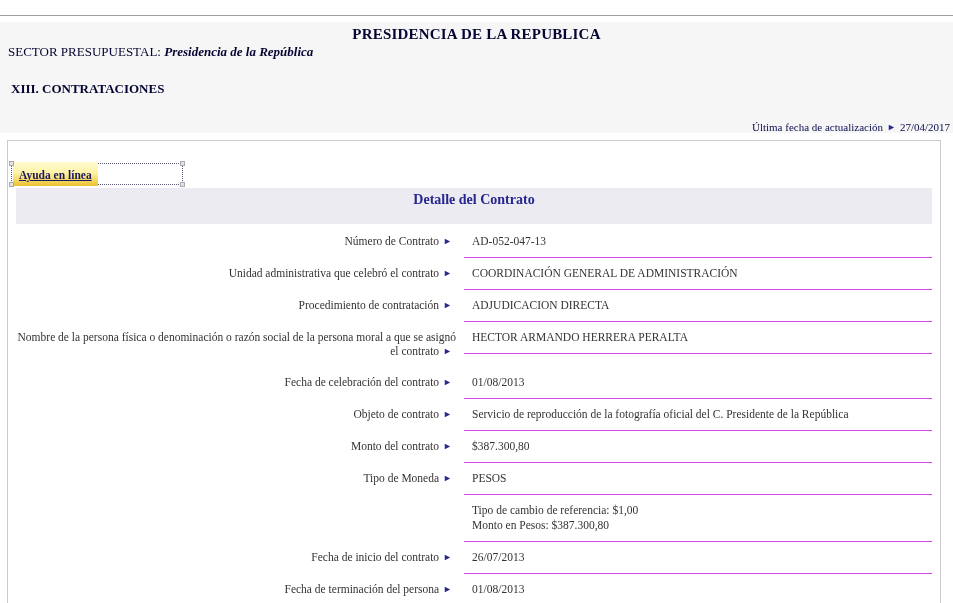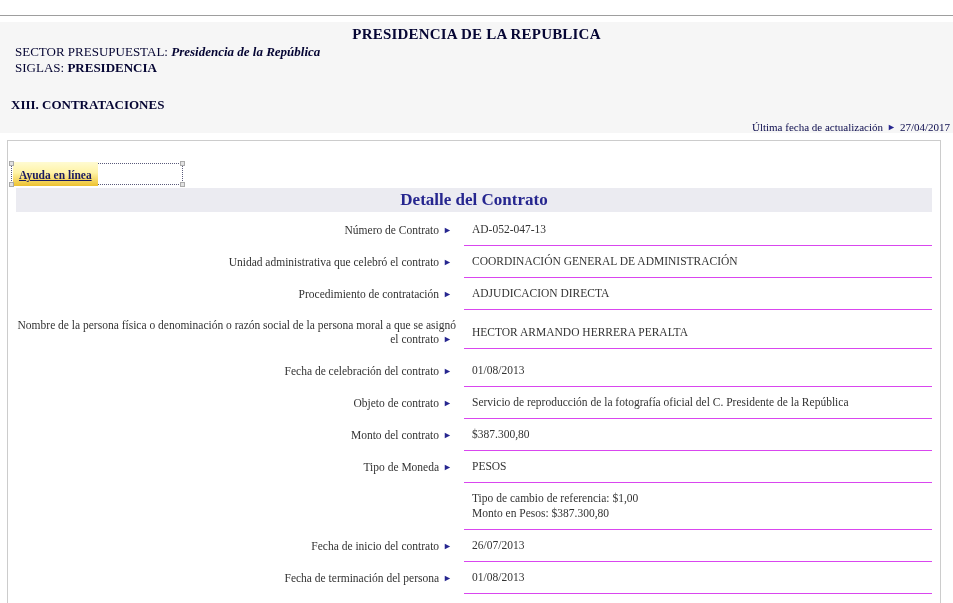--- a/index.html
+++ b/index.html
@@ -16,21 +16,21 @@
   
   .header-band{
     position:absolute;left:0;top:22px;width:953px;height:111px;
     background:#f6f6f6;
     color:#050533;
   }
   .hb-title{
     text-align:center;font-weight:bold;font-size:15px;line-height:19px;
     padding-top:3px;letter-spacing:.2px;
   }
-  .hb-line{font-size:13px;line-height:16px;padding-left:15px;}
+  .hb-line{font-size:13px;line-height:16px;padding-left:8px;}
   .hb-line .bi{font-weight:bold;font-style:italic;}
   .hb-line .b{font-weight:bold;}
   .hb-section{font-size:13px;font-weight:bold;padding-left:11px;margin-top:21px;line-height:16px;}
   .hb-update{
     position:absolute;right:3px;bottom:0;
     font-size:11px;color:#0b0b4d;
   }
   .arrow{color:#26268f;font-size:9px;margin:0 4px;position:relative;top:-1px;}
   
   .content-box{
@@ -53,27 +53,27 @@
   .help-label{
     font-size:11.5px;font-weight:bold;color:#1a1a60;text-decoration:underline;
   }
   .handle{position:absolute;width:5px;height:5px;background:#e2e2e2;border:1px solid #aaaaaa;box-sizing:border-box;}
   .handle.tl{left:-3px;top:-3px;}
   .handle.tr{right:-3px;top:-3px;}
   .handle.bl{left:-3px;bottom:-3px;}
   .handle.br{right:-3px;bottom:-3px;}
   
   .detail-band{
-    margin:3px 8px 0 8px;height:24px;line-height:24px;
+    margin:3px 8px 0 8px;height:36px;line-height:24px;
     background:#ebebf1;text-align:center;
-    font-size:17px;font-weight:bold;color:#26268f;
+    font-size:14px;font-weight:bold;color:#26268f;
   }
   
   .rows{margin:2px 8px 0 8px;}
-  .row{display:flex;align-items:center;}
+  .row{display:flex;align-items:flex-start;}
   .cell-label{
     flex:0 0 440px;display:flex;align-items:center;justify-content:flex-end;
     padding:8px 0;
   }
   .lbl-inner{text-align:right;font-size:11.5px;line-height:14px;color:#333333;}
   .cell-value{
     flex:1;display:flex;align-items:center;
     margin-left:8px;padding:8px 0 8px 8px;
     border-bottom:1px solid #d946ef;
   }
@@ -84,24 +84,20 @@
 
 <div class="page">
 
   <div class="topline"></div>
 
   <div class="header-band">
     <div class="hb-title">PRESIDENCIA DE LA REPUBLICA</div>
     <div class="hb-line">
       <span>SECTOR PRESUPUESTAL:</span>
       <span class="bi">Presidencia de la República</span>
-    </div>
-    <div class="hb-line">
-      <span>SIGLAS:</span>
-      <span class="b">PRESIDENCIA</span>
     </div>
     <div class="hb-section">XIII. CONTRATACIONES</div>
     <div class="hb-update">
       <span>Última fecha de actualización</span><span class="arrow">►</span><span>27/04/2017</span>
     </div>
   </div>
 
   <div class="content-box">
 
     <a class="help-outer">

